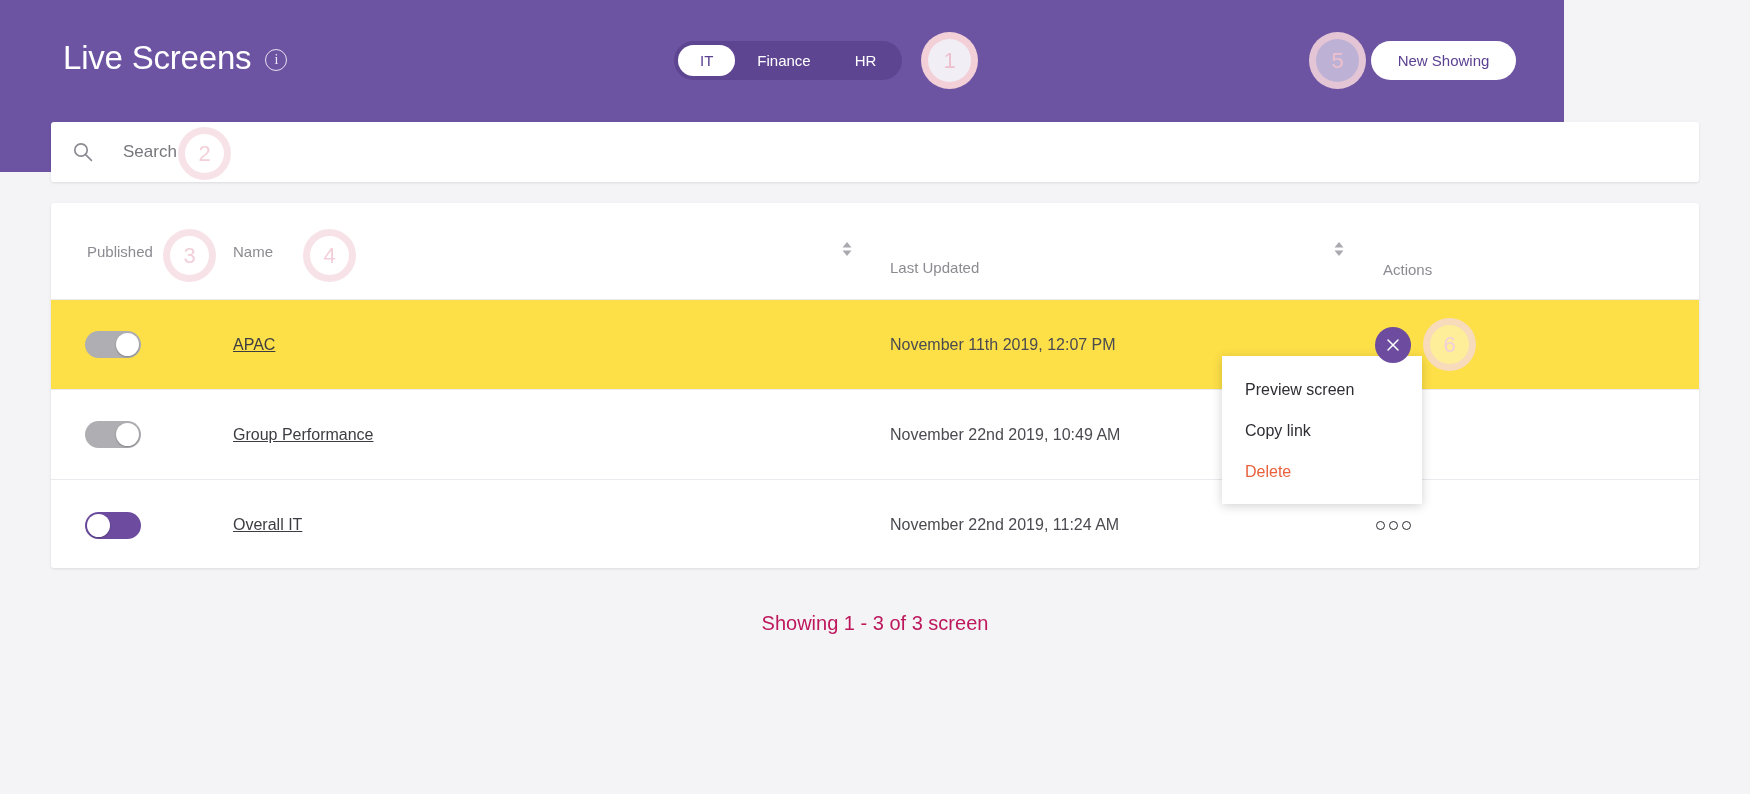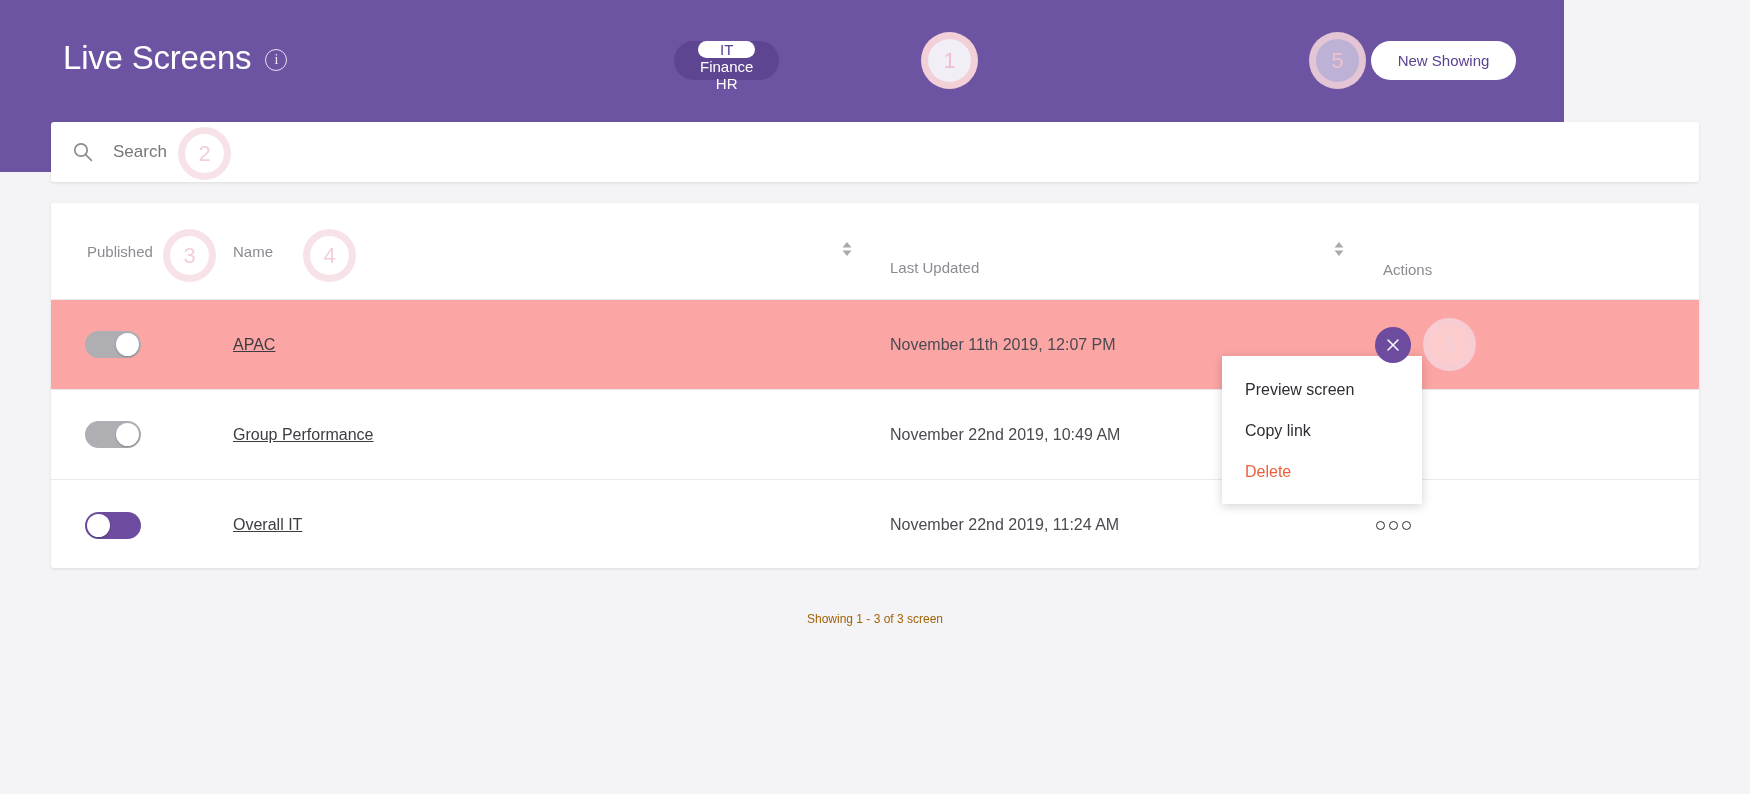--- a/index.html
+++ b/index.html
@@ -31,21 +31,20 @@
     font-size: 14px; color: #efe9f5; font-family: "Liberation Serif", serif;
     margin-top: 4px;
   }
 
   
   .tabs {
     position: absolute; left: 674px; top: 41px;
     height: 39px; background: #5e4592;
     border-radius: 20px; display: flex; align-items: center;
     padding: 0 4px;
-    flex-direction: column;
   }
   .tab {
     height: 31px; padding: 0 22px; border-radius: 16px;
     display: flex; align-items: center; justify-content: center;
     font-size: 15px; color: #ffffff; cursor: pointer;
   }
   .tab.active { background: #ffffff; color: #5b4191; font-weight: 400; }
 
   
   .badge {
@@ -80,21 +79,21 @@
     border: none; font-size: 15px; cursor: pointer;
     font-family: "Liberation Sans", sans-serif;
   }
 
   
   .search-bar {
     position: absolute; left: 51px; top: 122px;
     width: 1648px; height: 60px;
     background: #ffffff; border-radius: 3px;
     box-shadow: 0 1px 3px rgba(0,0,0,0.10);
-    display: flex; align-items: center; padding-left: 22px;
+    display: flex; align-items: center; padding-left: 22px; gap: 10px;
   }
   .search-icon { width: 20px; height: 20px; flex: 0 0 auto; }
   .search-input {
     border: none; outline: none; margin-left: 20px;
     font-size: 17px; color: #6b6b70; width: 1000px;
     font-family: "Liberation Sans", sans-serif; background: transparent;
   }
   .search-input::placeholder { color: #77777c; }
 
   
@@ -115,21 +114,21 @@
   .th-actions   { position: absolute; left: 1332px; margin-top: 36px; }
   .sort-icon { position: absolute; width: 10px; }
   #sort-name    { left: 791px; }
   #sort-updated { left: 1283px; }
 
   .row {
     height: 90px; display: flex; align-items: center;
     position: relative; border-bottom: 1px solid #e9e9ee;
   }
   .row:last-child { border-bottom: none; }
-  .row.highlight { background: #fca5a5; }
+  .row.highlight { background: #fde047; }
 
   .toggle {
     position: absolute; left: 34px;
     width: 56px; height: 27px; border-radius: 14px;
     cursor: pointer;
   }
   .toggle .knob {
     position: absolute; top: 2px; width: 23px; height: 23px;
     border-radius: 50%; background: #ffffff;
     box-shadow: 0 1px 2px rgba(0,0,0,0.25);
@@ -174,21 +173,21 @@
   .close-btn {
     position: absolute; left: 1375px; top: 327px;
     width: 36px; height: 36px; border-radius: 50%;
     background: #6d4ca0; z-index: 31; cursor: pointer;
     display: flex; align-items: center; justify-content: center;
   }
 
   
   .footer {
     position: absolute; left: 0; top: 612px; width: 1750px;
-    text-align: center; font-size: 12px; color: #a16207;
+    text-align: center; font-size: 20px; color: #be185d;
   }
 </style>
 </head>
 <body>
 
 <div class="header">
 
   <div class="title-wrap">
     <div class="title">Live Screens</div>
     <div class="info-icon">i</div>

